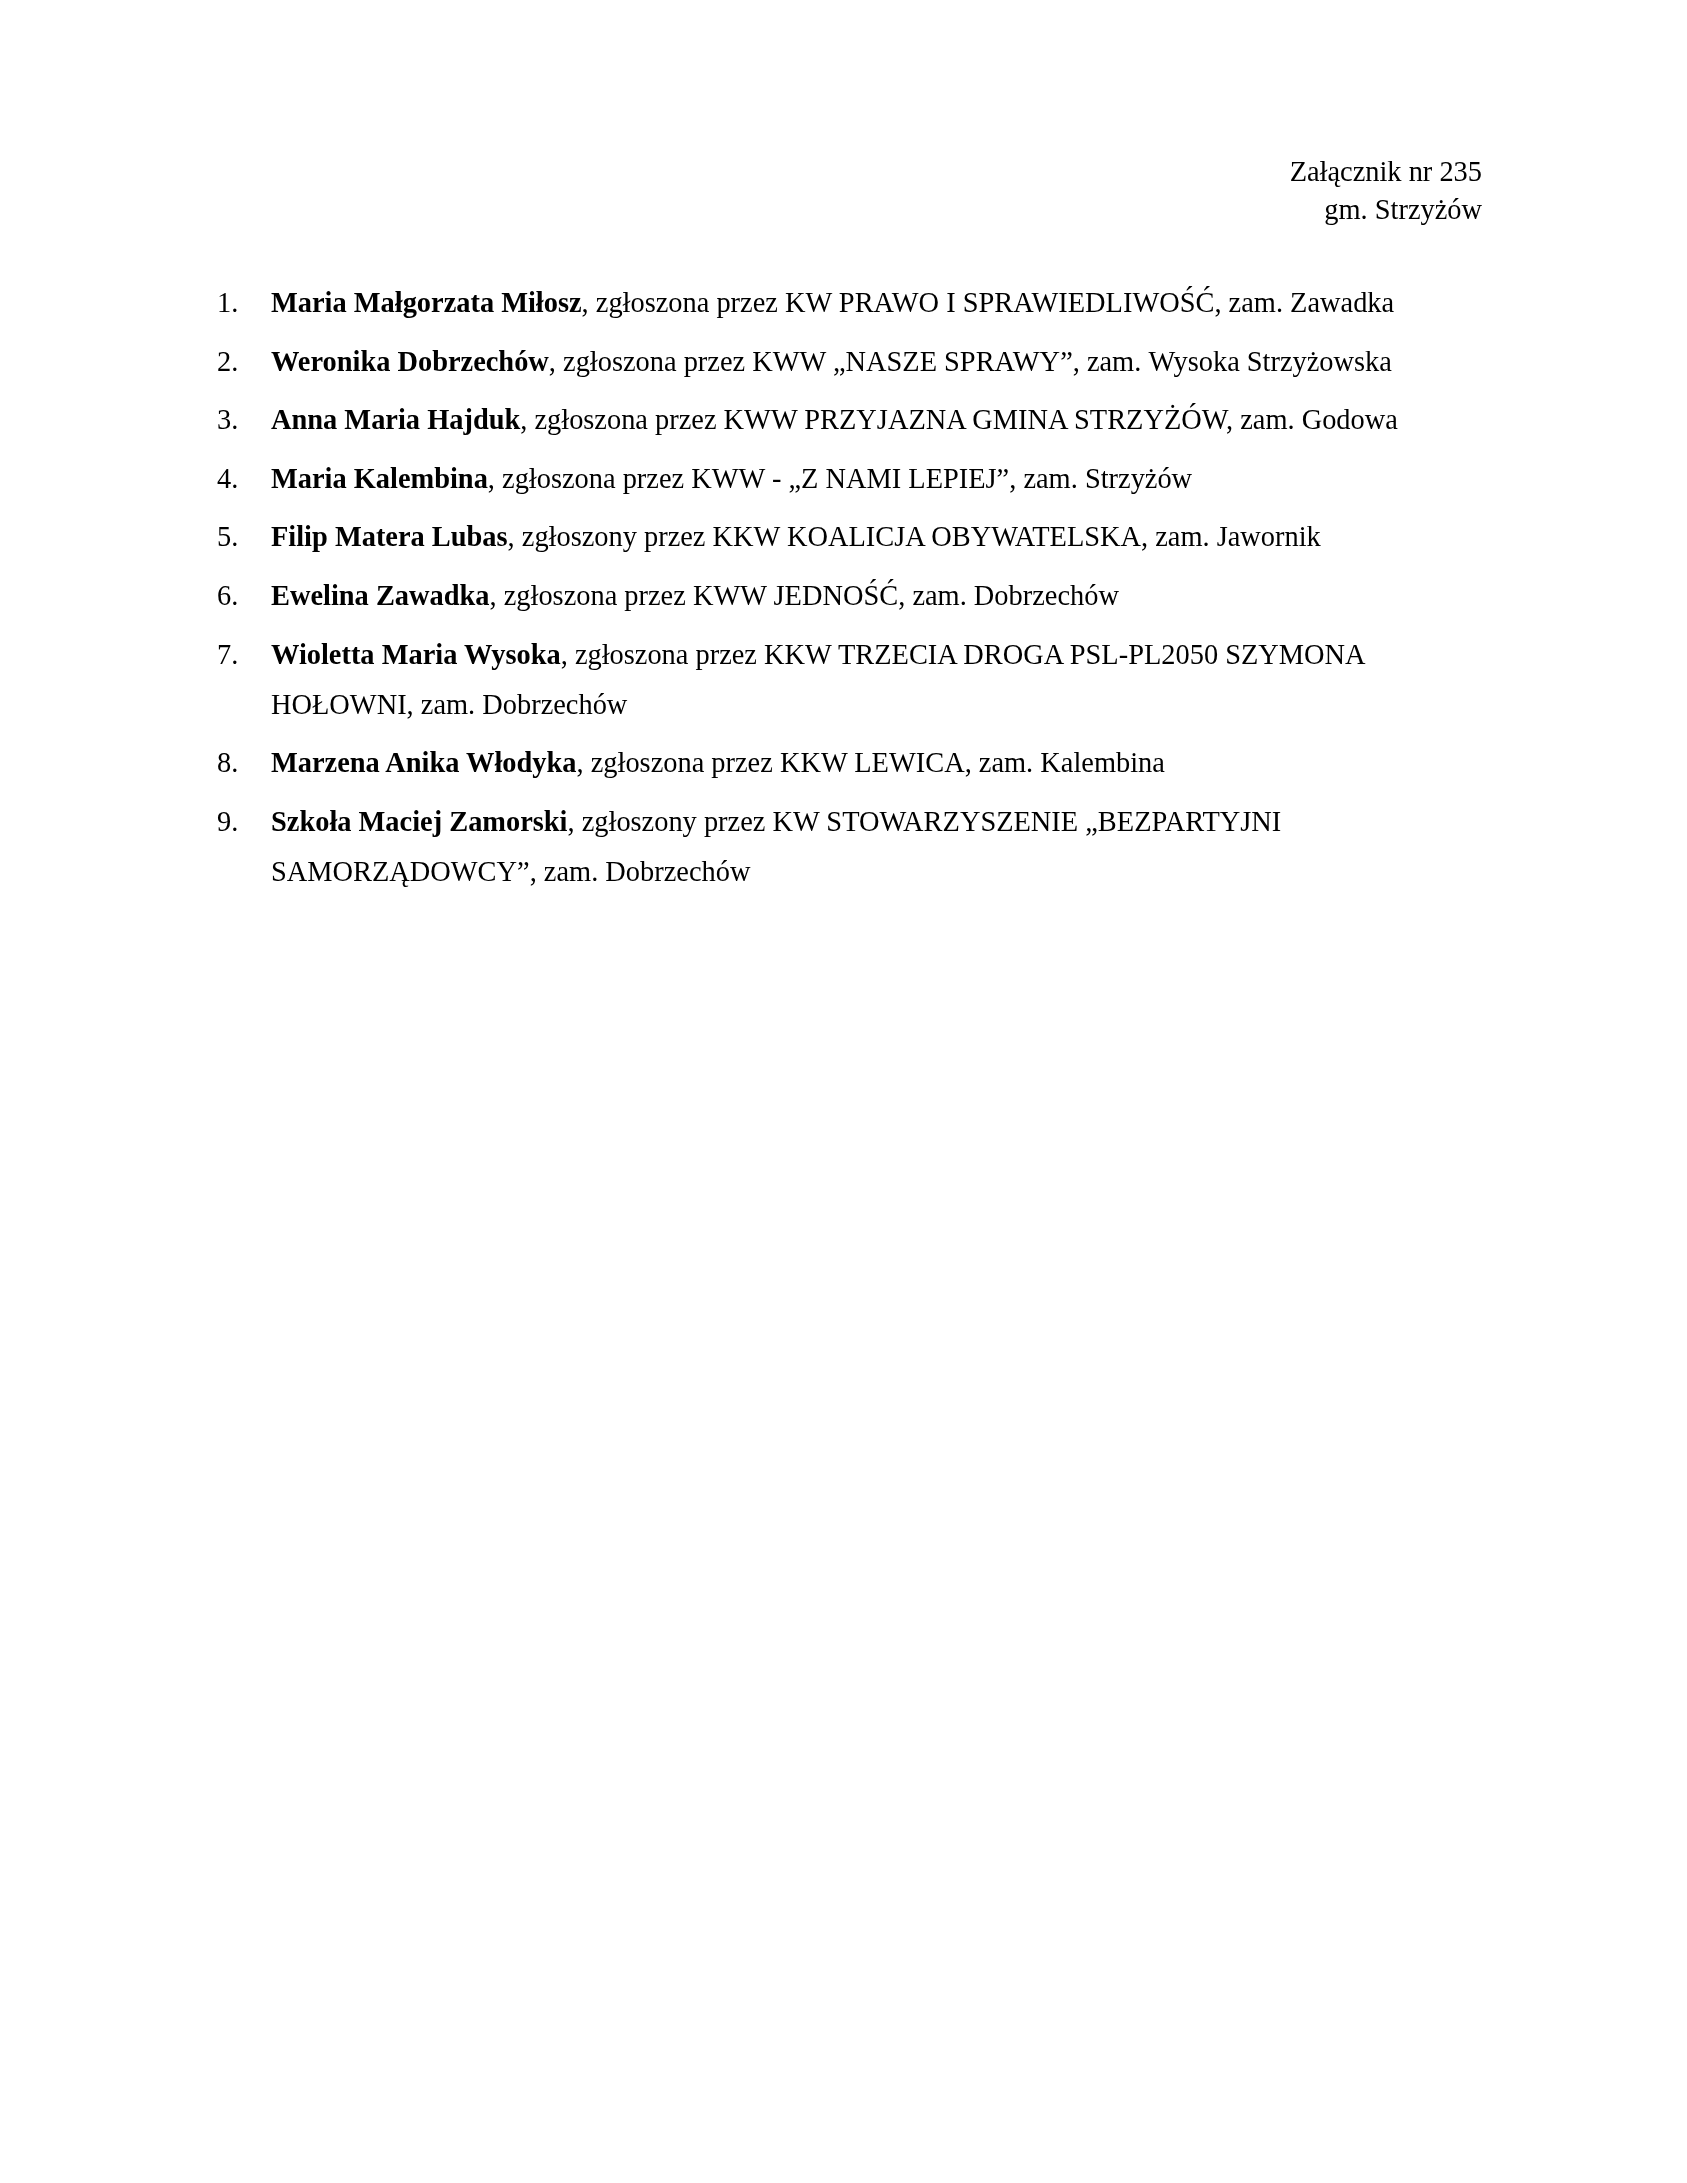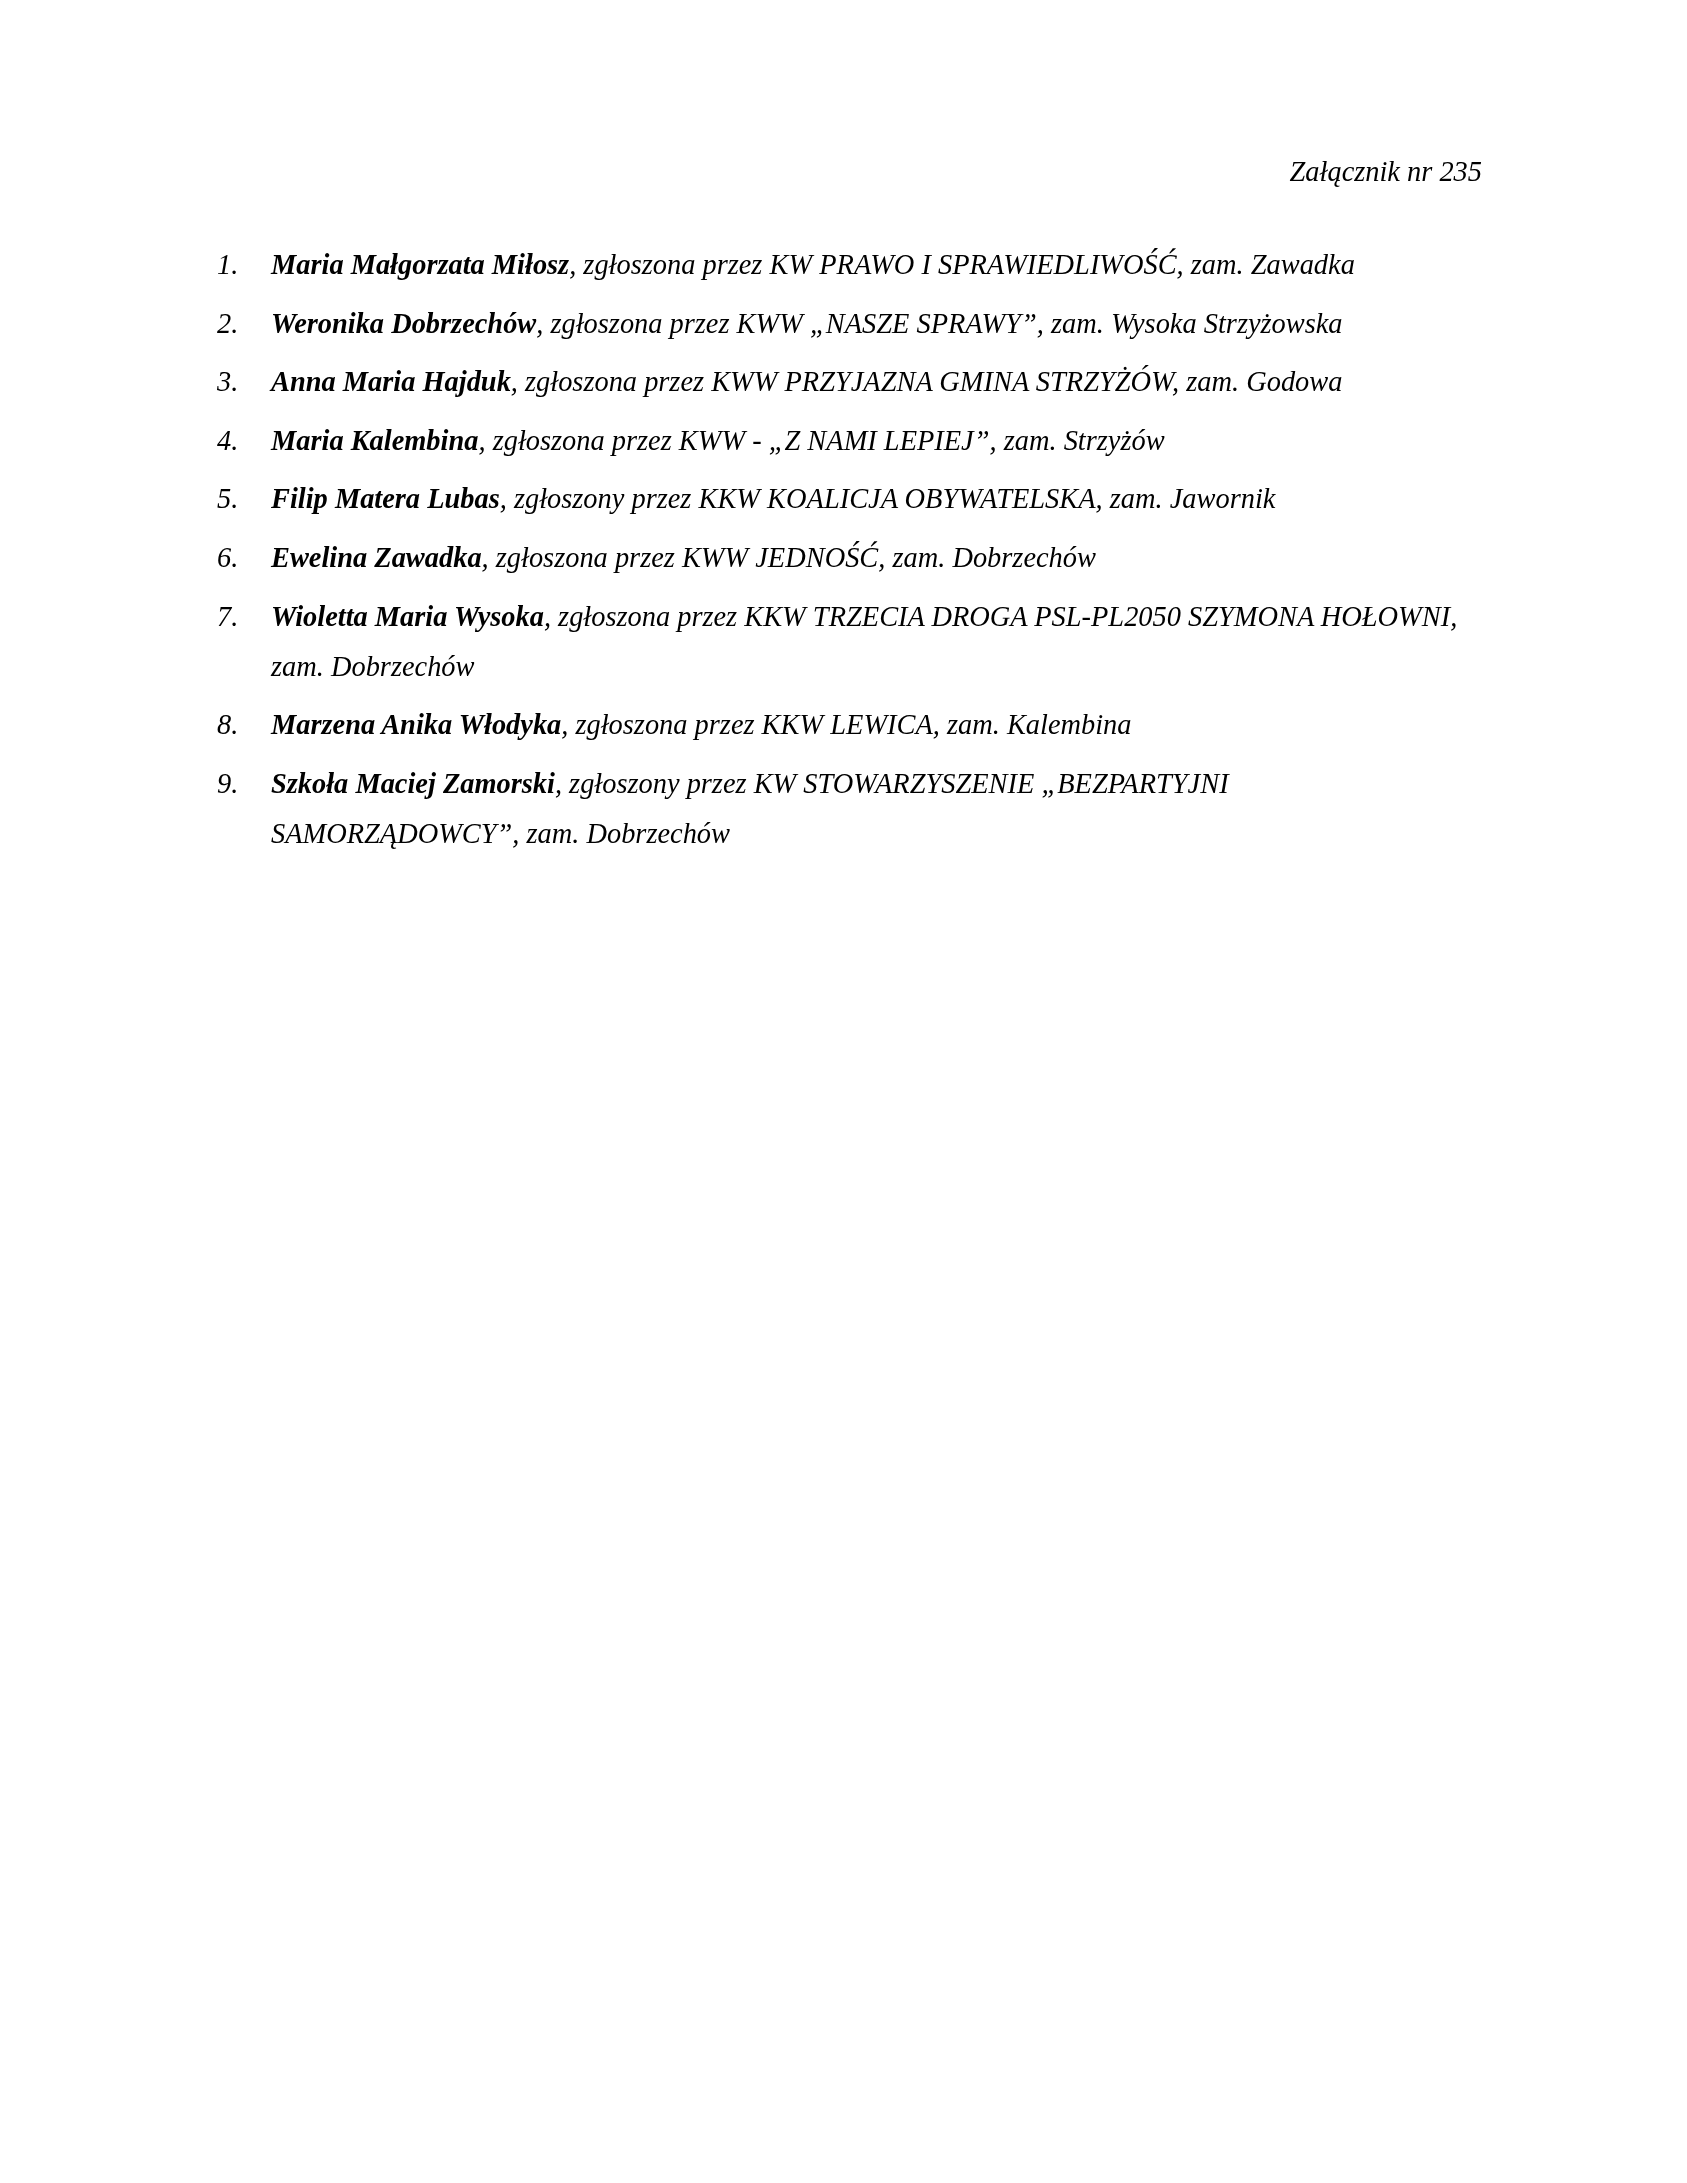--- a/index.html
+++ b/index.html
@@ -11,21 +11,20 @@
     position: relative;
     width: 1687px;
     height: 2183px;
     background: #ffffff;
     color: #000000;
     font-family: "Liberation Serif", serif;
     font-size: 28.4px;
     box-sizing: border-box;
     padding: 153px 205px 0 159px;
     overflow: hidden;
-    font-style: italic;
   }
   .doc-header {
     text-align: right;
     line-height: 38px;
     margin: 0 0 49px 0;
   }
   .intro {
     margin: 0 0 56px 0;
     line-height: 57px;
     text-align: left;
@@ -50,20 +49,21 @@
     font-weight: bold;
   }
 </style>
 </head>
 <body>
 
 <div class="page">
 
   <div class="doc-header">
     <div>Załącznik nr 235</div>
+    <div>gm. Strzyżów</div>
   </div>
 
 
   <div class="candidate-list">
 
     <div class="list-item">
       <span class="item-number">1.</span>
       <p class="item-text"><strong>Maria Małgorzata Miłosz</strong><span>, zgłoszona przez KW PRAWO I SPRAWIEDLIWOŚĆ, zam.&nbsp;Zawadka</span></p>
     </div>
 

